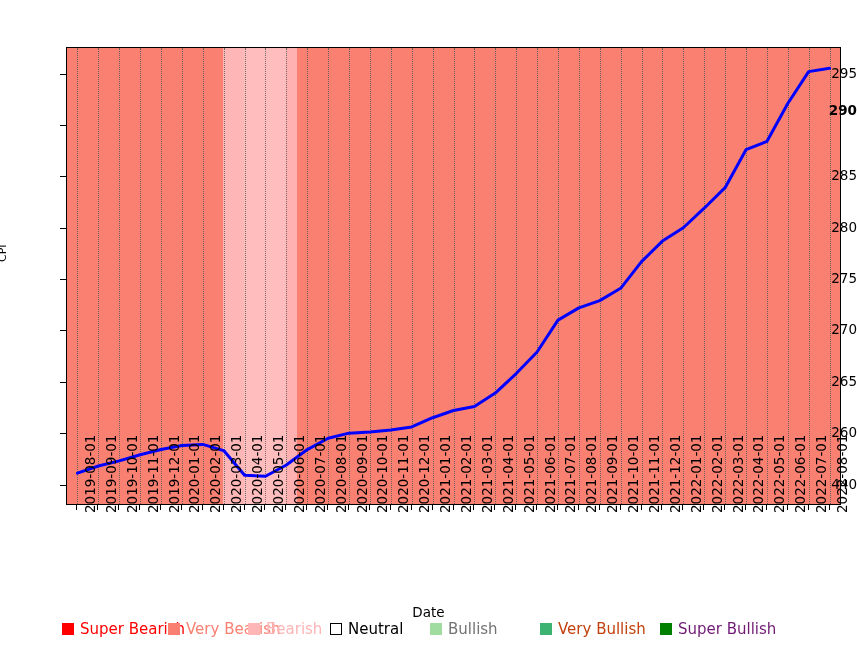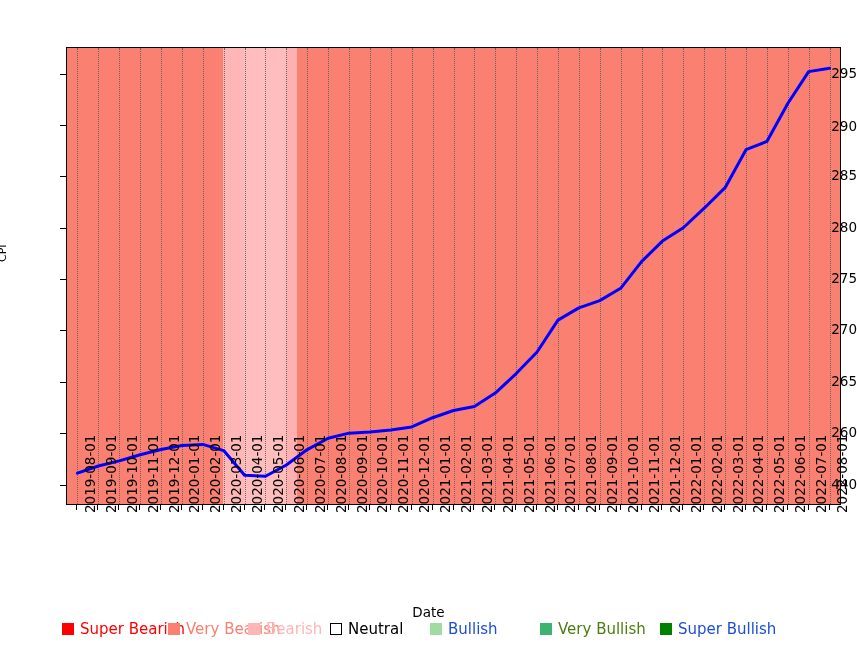--- a/index.html
+++ b/index.html
@@ -253,21 +253,21 @@
         <div class="ytick-label" style="top: 372.811px;">265</div>
         <div class="ytick-mark" style="top: 330.459px;"></div>
         <div class="ytick-label" style="top: 321.459px;">270</div>
         <div class="ytick-mark" style="top: 279.108px;"></div>
         <div class="ytick-label" style="top: 270.108px;">275</div>
         <div class="ytick-mark" style="top: 227.757px;"></div>
         <div class="ytick-label" style="top: 218.757px;">280</div>
         <div class="ytick-mark" style="top: 176.405px;"></div>
         <div class="ytick-label" style="top: 167.405px;">285</div>
         <div class="ytick-mark" style="top: 125.054px;"></div>
-        <div class="ytick-label" style="top: 118px;">290</div>
+        <div class="ytick-label" style="top: 102px; font-weight: bold;">290</div>
         <div class="ytick-mark" style="top: 73.7027px;"></div>
         <div class="ytick-label" style="top: 64.7027px;">295</div>
       </div>
   </div>
 
   <div id="x-axis">
     <div id="xtick-container">
         <div class="xtick-mark" style="left: 76.4459px;"></div>
         <div class="xtick-label" style="left: 81.9459px;">2019-08-01</div>
         <div class="xtick-mark" style="left: 97.3378px;"></div>
@@ -356,27 +356,27 @@
         <span>Very Bearish</span>
       </div>
       <div class="legend-item" style="left: 248px; color: rgb(255, 182, 182);">
         <span class="legend-swatch" style="background: rgb(255, 182, 182);"></span>
         <span>Bearish</span>
       </div>
       <div class="legend-item" style="left: 330px; color: rgb(0, 0, 0);">
         <span class="legend-swatch outlined" style="background: rgb(255, 255, 255);"></span>
         <span>Neutral</span>
       </div>
-      <div class="legend-item" style="left: 430px; color: #1d4ed8;">
+      <div class="legend-item" style="left: 430px; color: #737373;">
         <span class="legend-swatch" style="background: rgb(160, 220, 160);"></span>
         <span>Bullish</span>
       </div>
-      <div class="legend-item" style="left: 540px; color: #4d7c0f; align-items: center;">
+      <div class="legend-item" style="left: 540px; color: #c2410c; align-items: center;">
         <span class="legend-swatch" style="background: rgb(60, 179, 113);"></span>
         <span>Very Bullish</span>
       </div>
-      <div class="legend-item" style="left: 660px; color: #1d4ed8;">
+      <div class="legend-item" style="left: 660px; color: #701a75;">
         <span class="legend-swatch" style="background: rgb(0, 128, 0);"></span>
         <span>Super Bullish</span>
       </div>
     </div>
 
 </div>
 
 </body></html>

